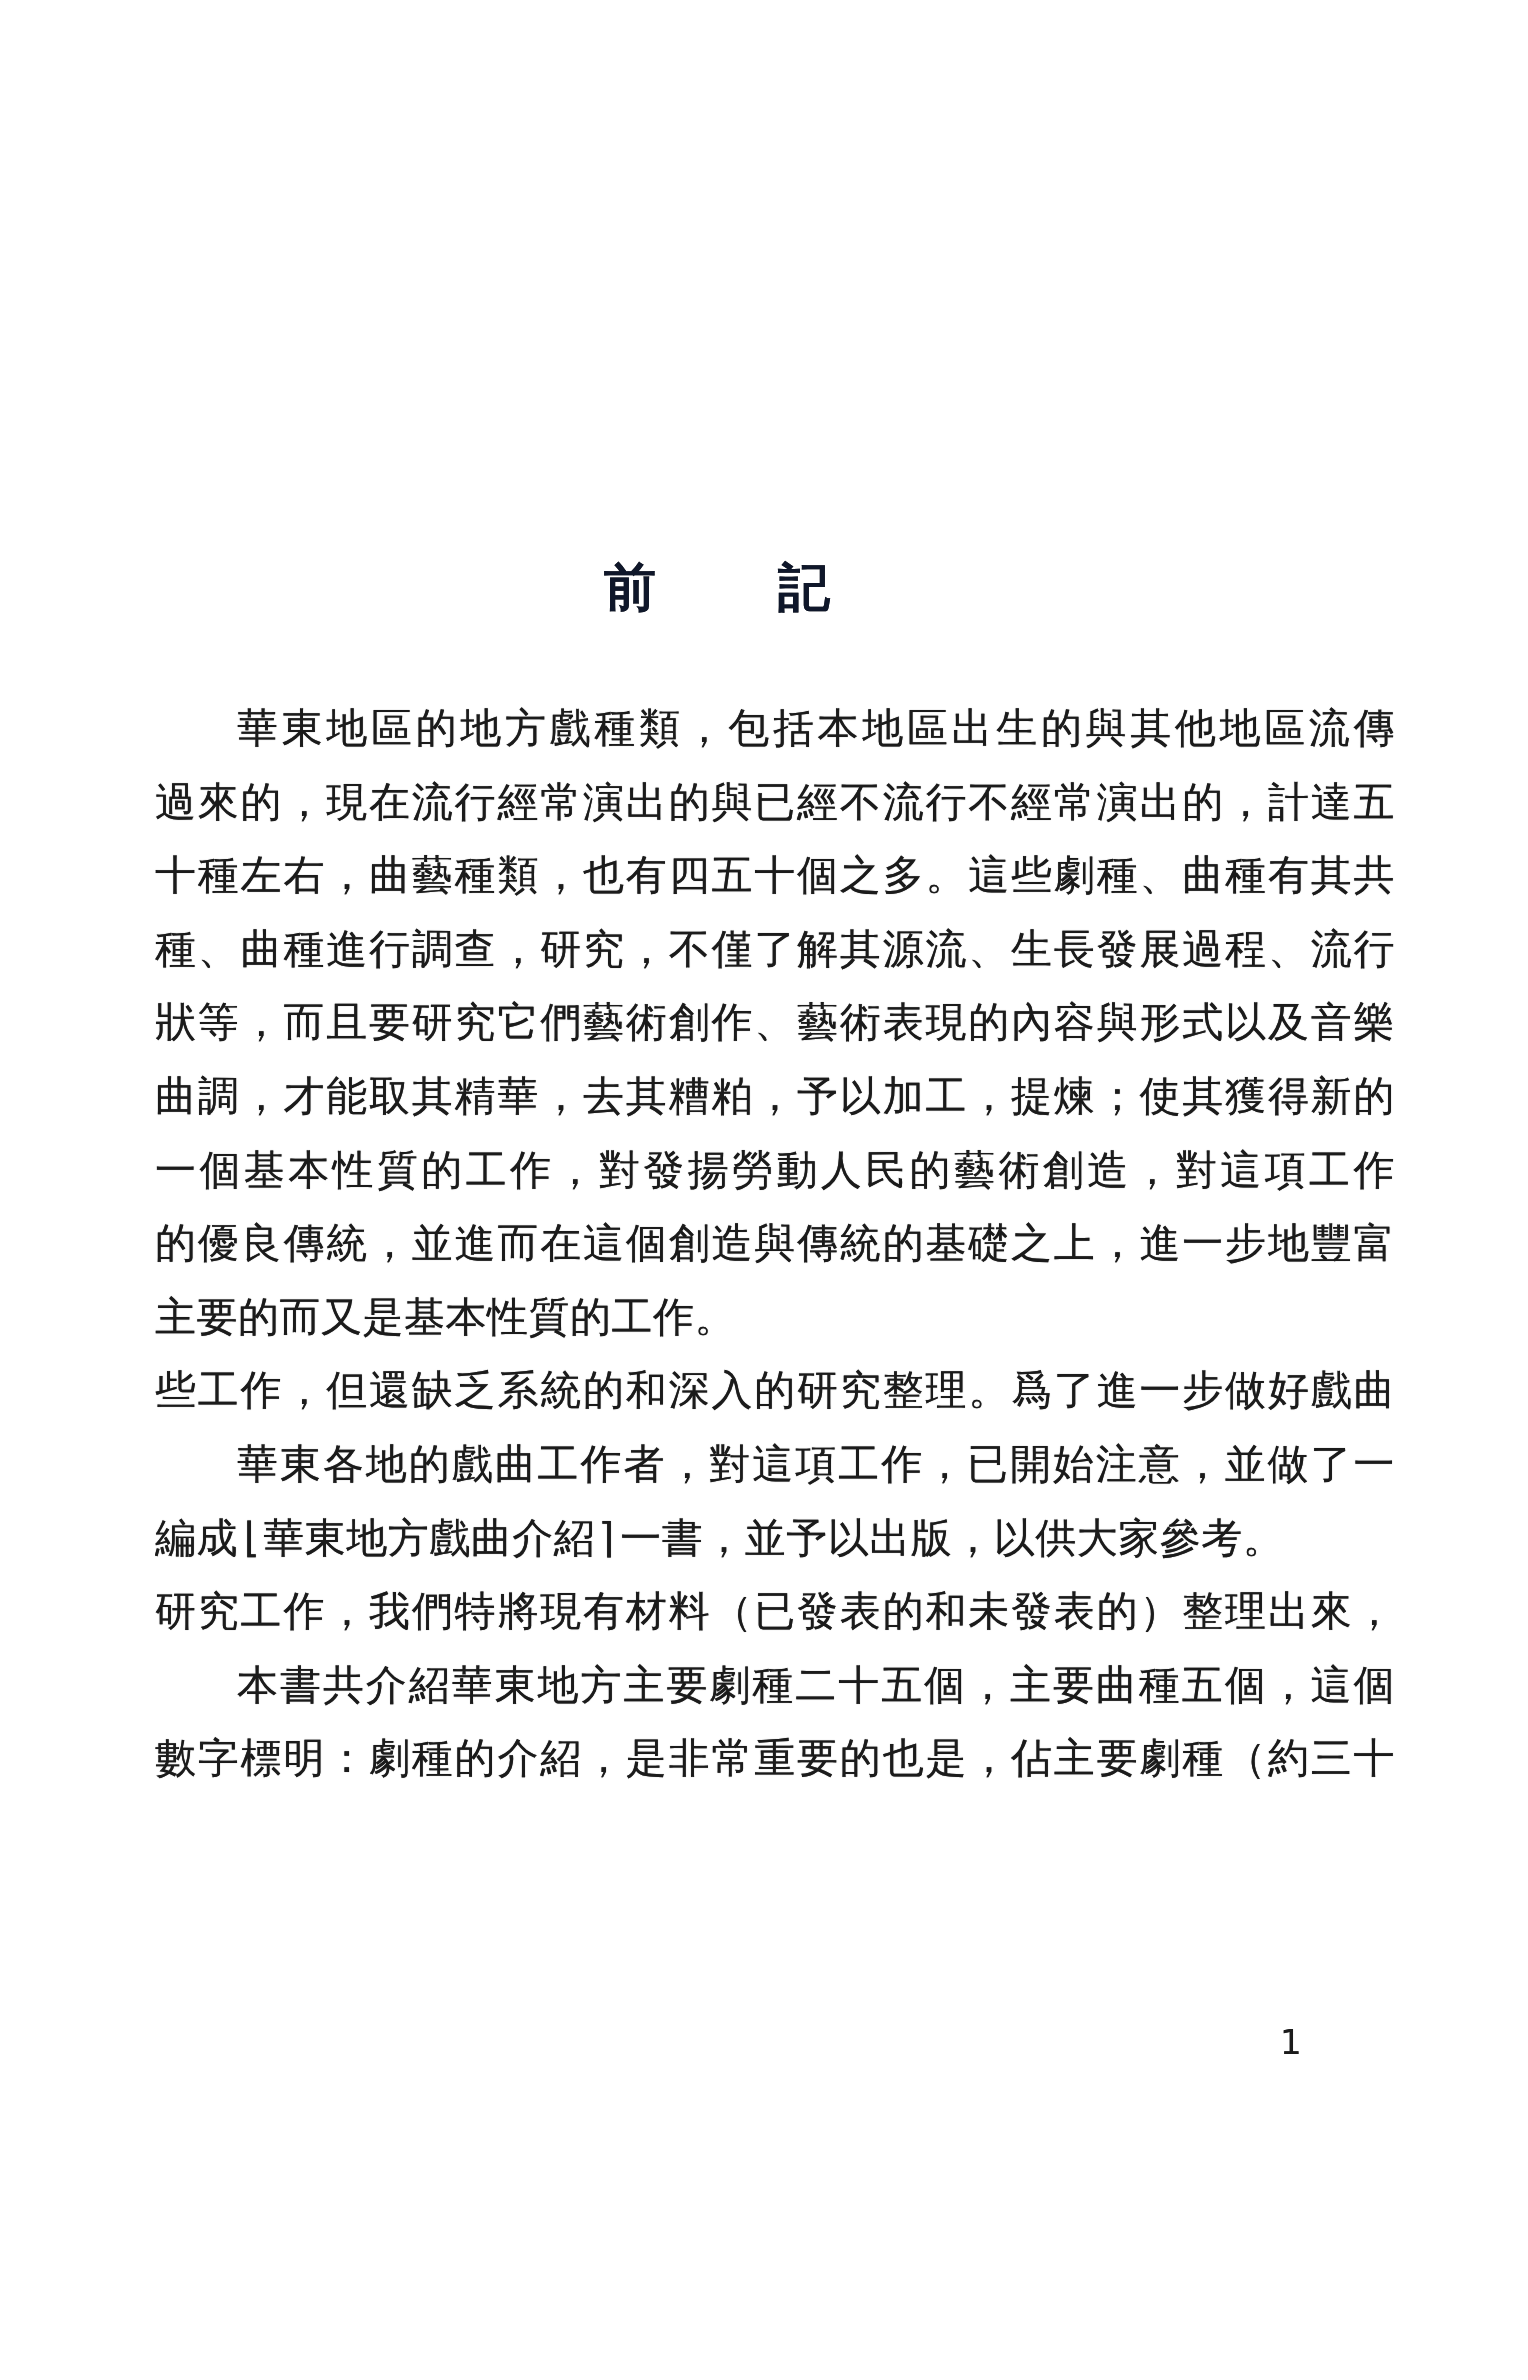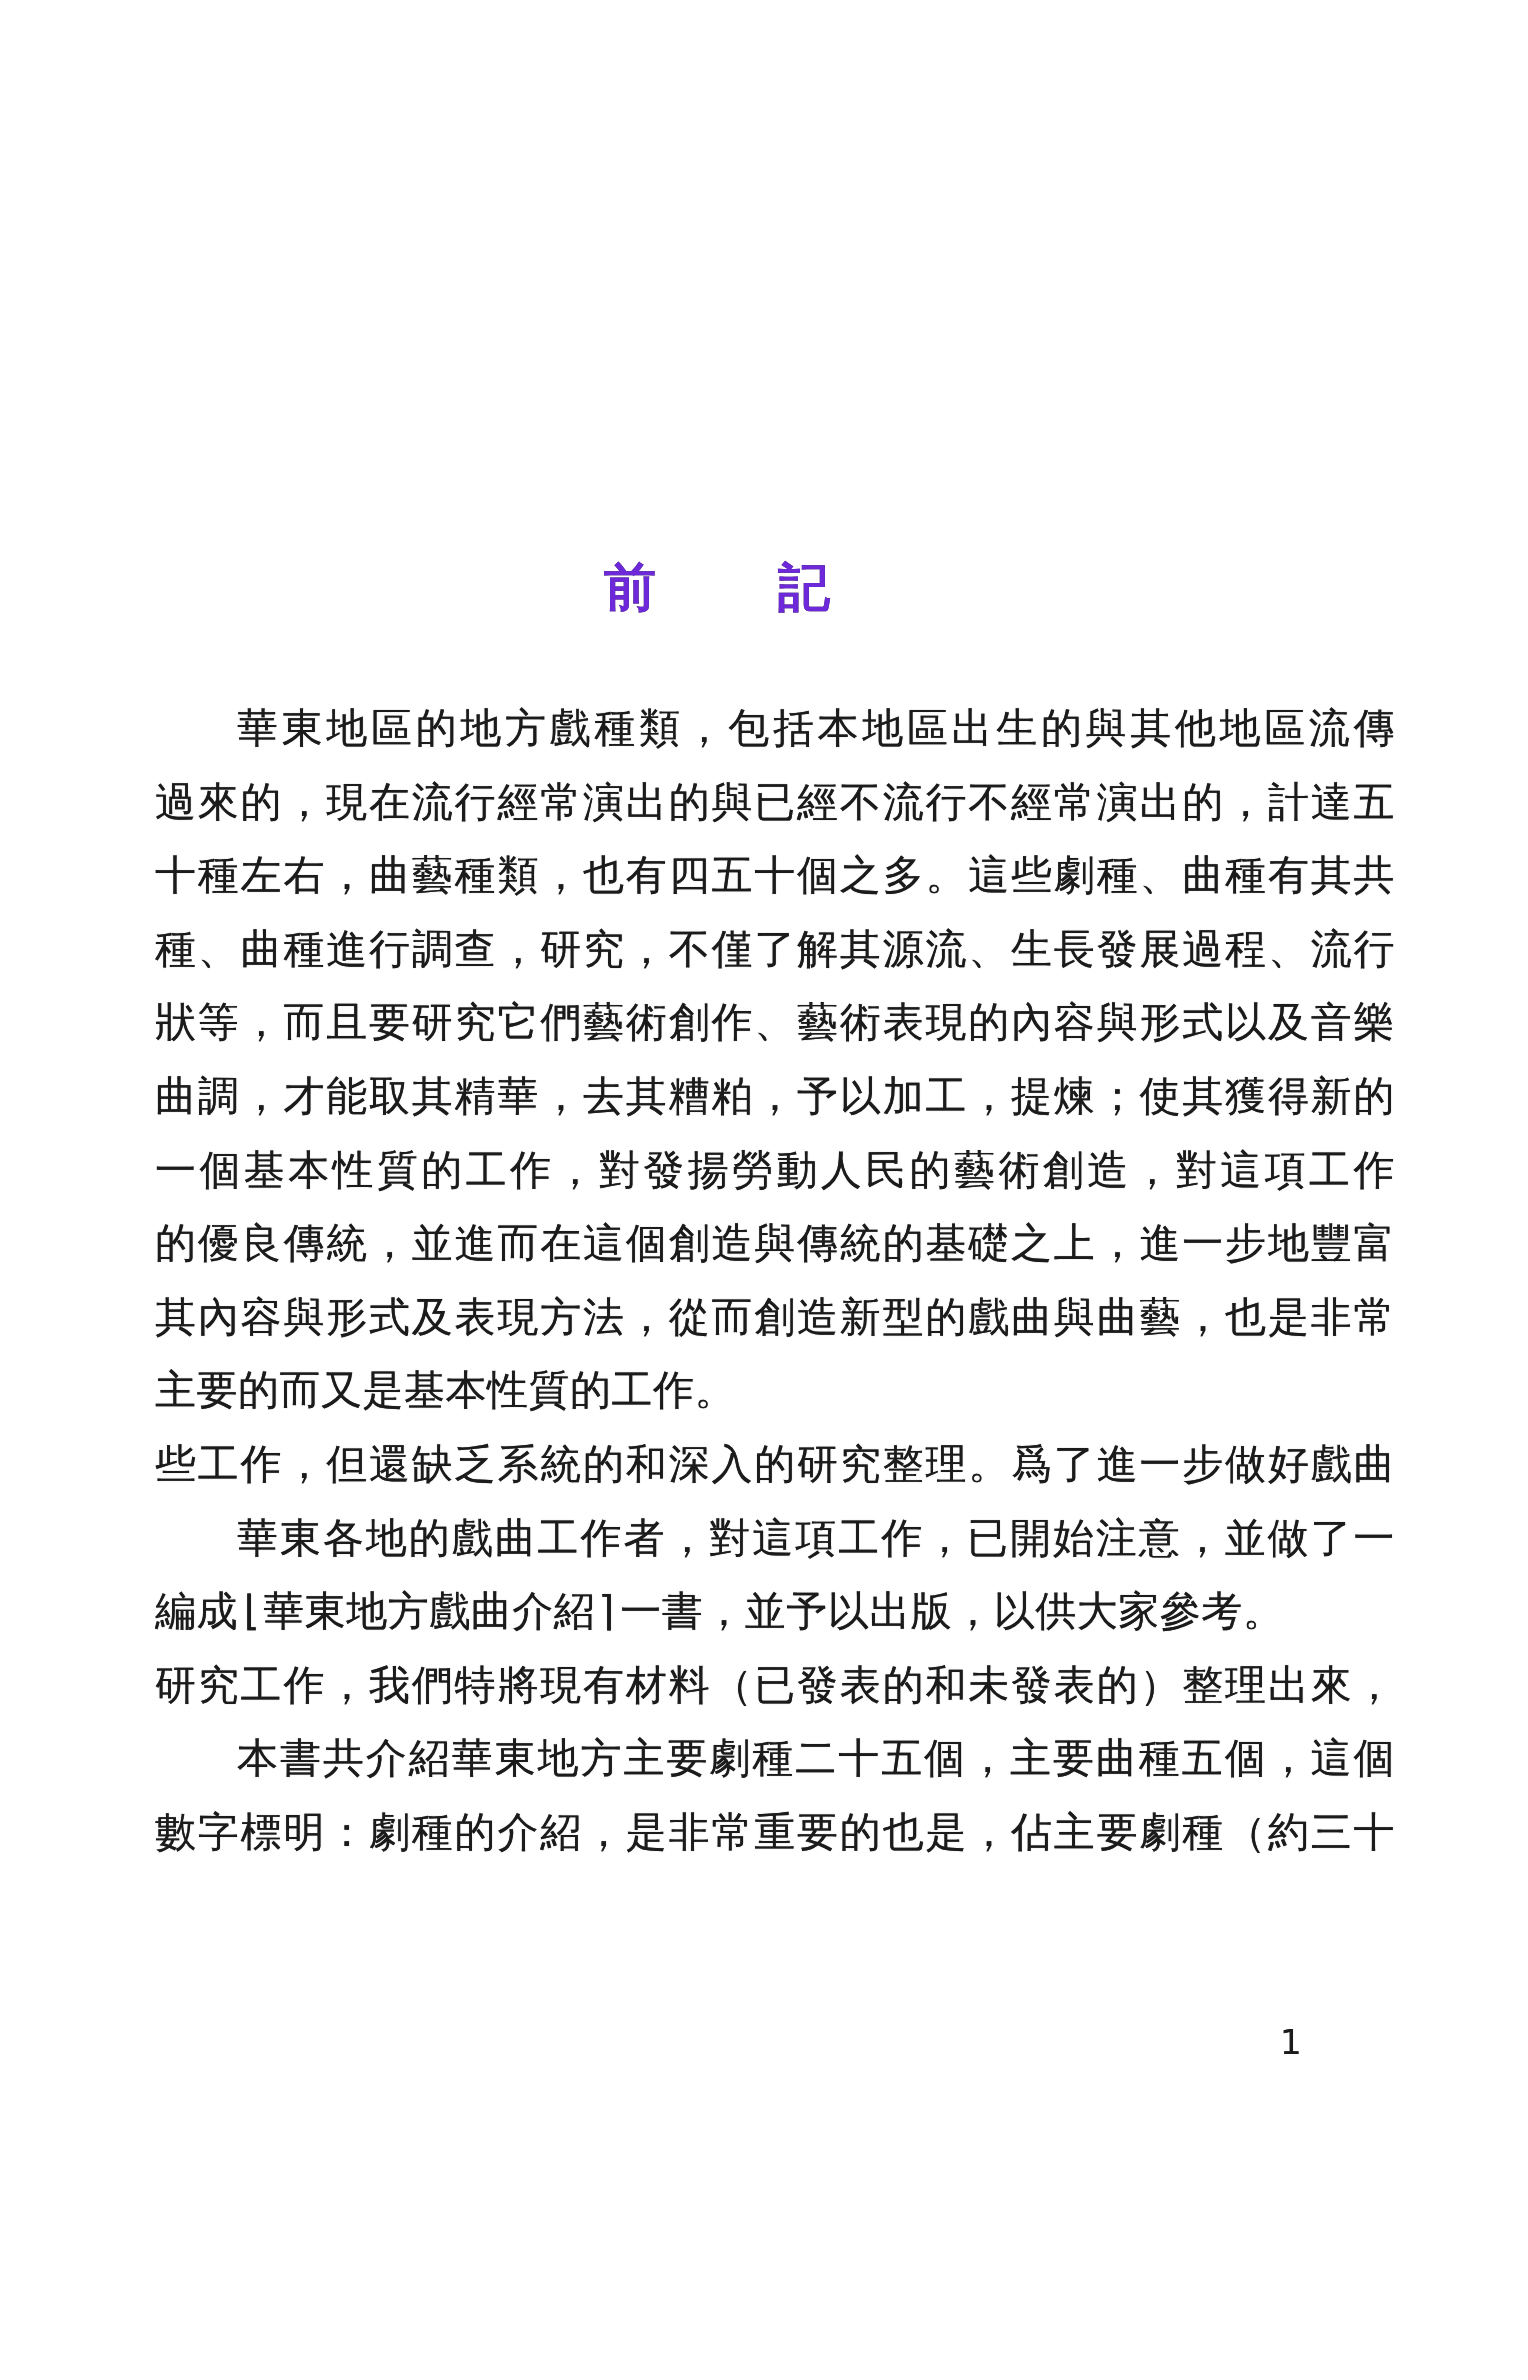--- a/index.html
+++ b/index.html
@@ -18,21 +18,21 @@
   }
   .title {
     position: absolute;
     top: 556px;
     left: 604px;
     font-size: 52px;
     line-height: 1.2;
     font-weight: bold;
     word-spacing: 100px;
     letter-spacing: 2px;
-    color: #6d28d9;
+    color: #0f172a;
     text-shadow: 0 0 0.6px #2a2a2a;
     white-space: pre;
   }
   .body-text {
     position: absolute;
     top: 695px;
     left: 155px;
     width: 1240px;
     font-size: 41px;
     line-height: 73.6px;
@@ -77,21 +77,20 @@
   <div class="body-text">
       <div class="paragraph">
         <div class="line full indent">華東地區的地方戲種類，包括本地區出生的與其他地區流傳</div>
         <div class="line full">過來的，現在流行經常演出的與已經不流行不經常演出的，計達五</div>
         <div class="line full">十種左右，曲藝種類，也有四五十個之多。這些劇種、曲種有其共同</div>
         <div class="line full">種、曲種進行調查，研究，不僅了解其源流、生長發展過程、流行現</div>
         <div class="line full">狀等，而且要研究它們藝術創作、藝術表現的內容與形式以及音樂</div>
         <div class="line full">曲調，才能取其精華，去其糟粕，予以加工，提煉；使其獲得新的生</div>
         <div class="line full">一個基本性質的工作，對發揚勞動人民的藝術創造，對這項工作</div>
         <div class="line full">的優良傳統，並進而在這個創造與傳統的基礎之上，進一步地豐富</div>
-        <div class="line full">其內容與形式及表現方法，從而創造新型的戲曲與曲藝，也是非常</div>
         <div class="line last">主要的而又是基本性質的工作。</div>
       </div>
       <div class="paragraph">
         <div class="line full">些工作，但還缺乏系統的和深入的研究整理。爲了進一步做好戲曲</div>
         <div class="line full indent">華東各地的戲曲工作者，對這項工作，已開始注意，並做了一</div>
         <div class="line last">編成⌊華東地方戲曲介紹⌉一書，並予以出版，以供大家參考。</div>
         <div class="line full">研究工作，我們特將現有材料（已發表的和未發表的）整理出來，</div>
       </div>
       <div class="paragraph">
         <div class="line full indent">本書共介紹華東地方主要劇種二十五個，主要曲種五個，這個</div>

